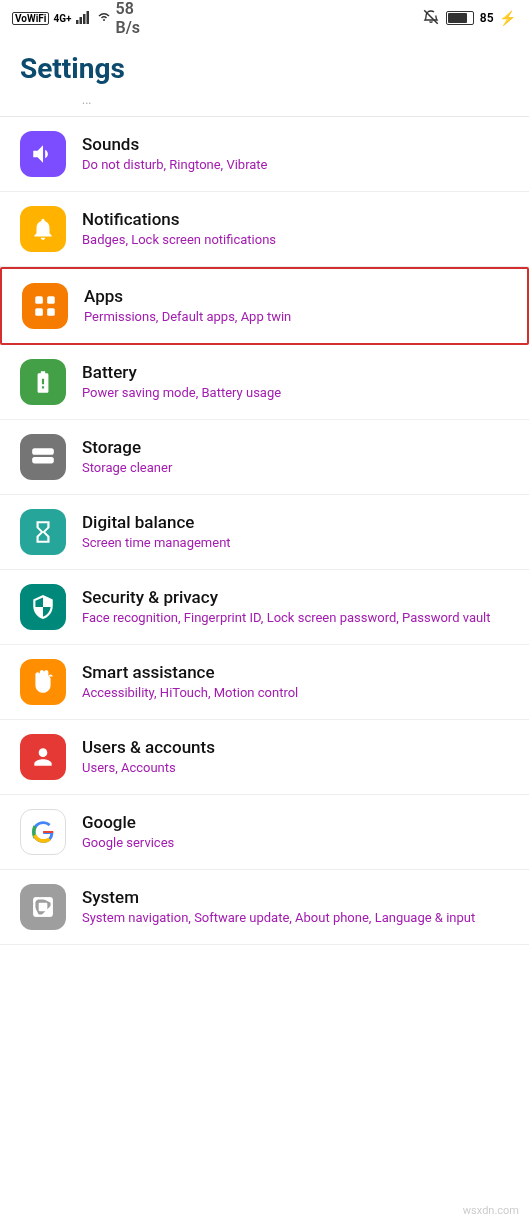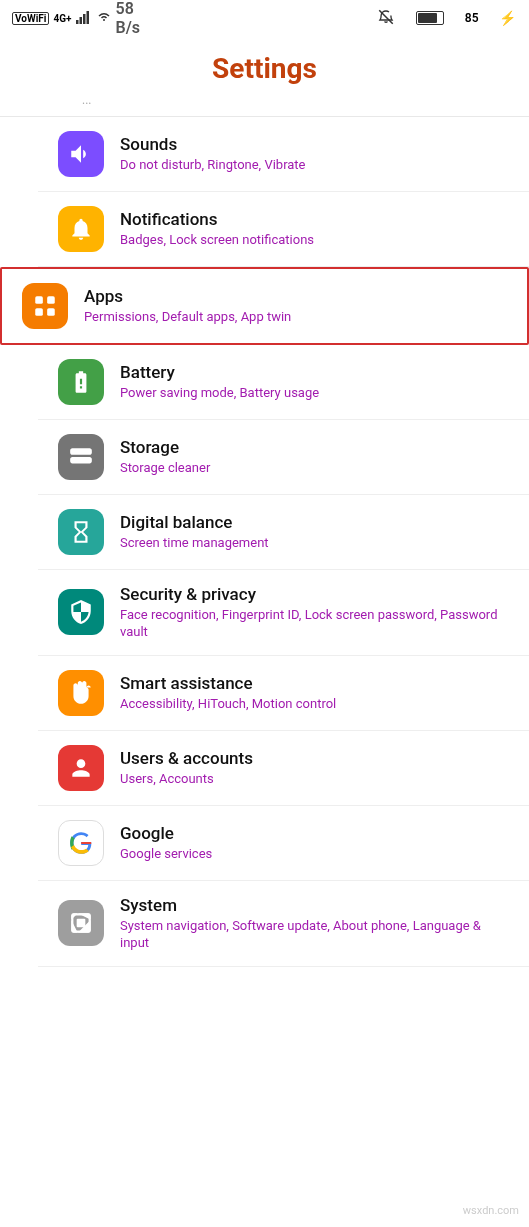--- a/index.html
+++ b/index.html
@@ -30,21 +30,21 @@
       display: flex;
       align-items: center;
       gap: 4px;
       font-size: 11px;
       font-weight: 600;
     }
 
     .status-right {
       display: flex;
       align-items: center;
-      gap: 21px;
+      gap: 6px;
       font-size: 11px;
     }
 
     .battery-box {
       border: 1.5px solid #333;
       border-radius: 2px;
       width: 28px;
       height: 14px;
       display: flex;
       align-items: center;
@@ -57,22 +57,21 @@
       width: 80%;
       background: #333;
       border-radius: 1px;
     }
 
     
     .page-title {
       font-size: 28px;
       font-weight: 700;
       padding: 16px 20px 8px 20px;
-      color: #c2410c;
-      text-align: center;
+      color: #0c4a6e;
     }
 
     
     .partial-item {
       padding: 8px 20px;
       border-bottom: 1px solid #e8e8e8;
       color: #888;
       font-size: 13px;
       overflow: hidden;
       height: 24px;
@@ -84,21 +83,20 @@
     }
 
     .settings-item {
       display: flex;
       align-items: center;
       padding: 14px 20px;
       border-bottom: 1px solid #eeeeee;
       cursor: pointer;
       position: relative;
       background: #ffffff;
-      margin-left: 38px;
     }
 
     .settings-item.highlighted {
       border: 2.5px solid #d32f2f;
       margin: 0 0;
       border-radius: 2px;
     }
 
     .icon-wrapper {
       width: 46px;

